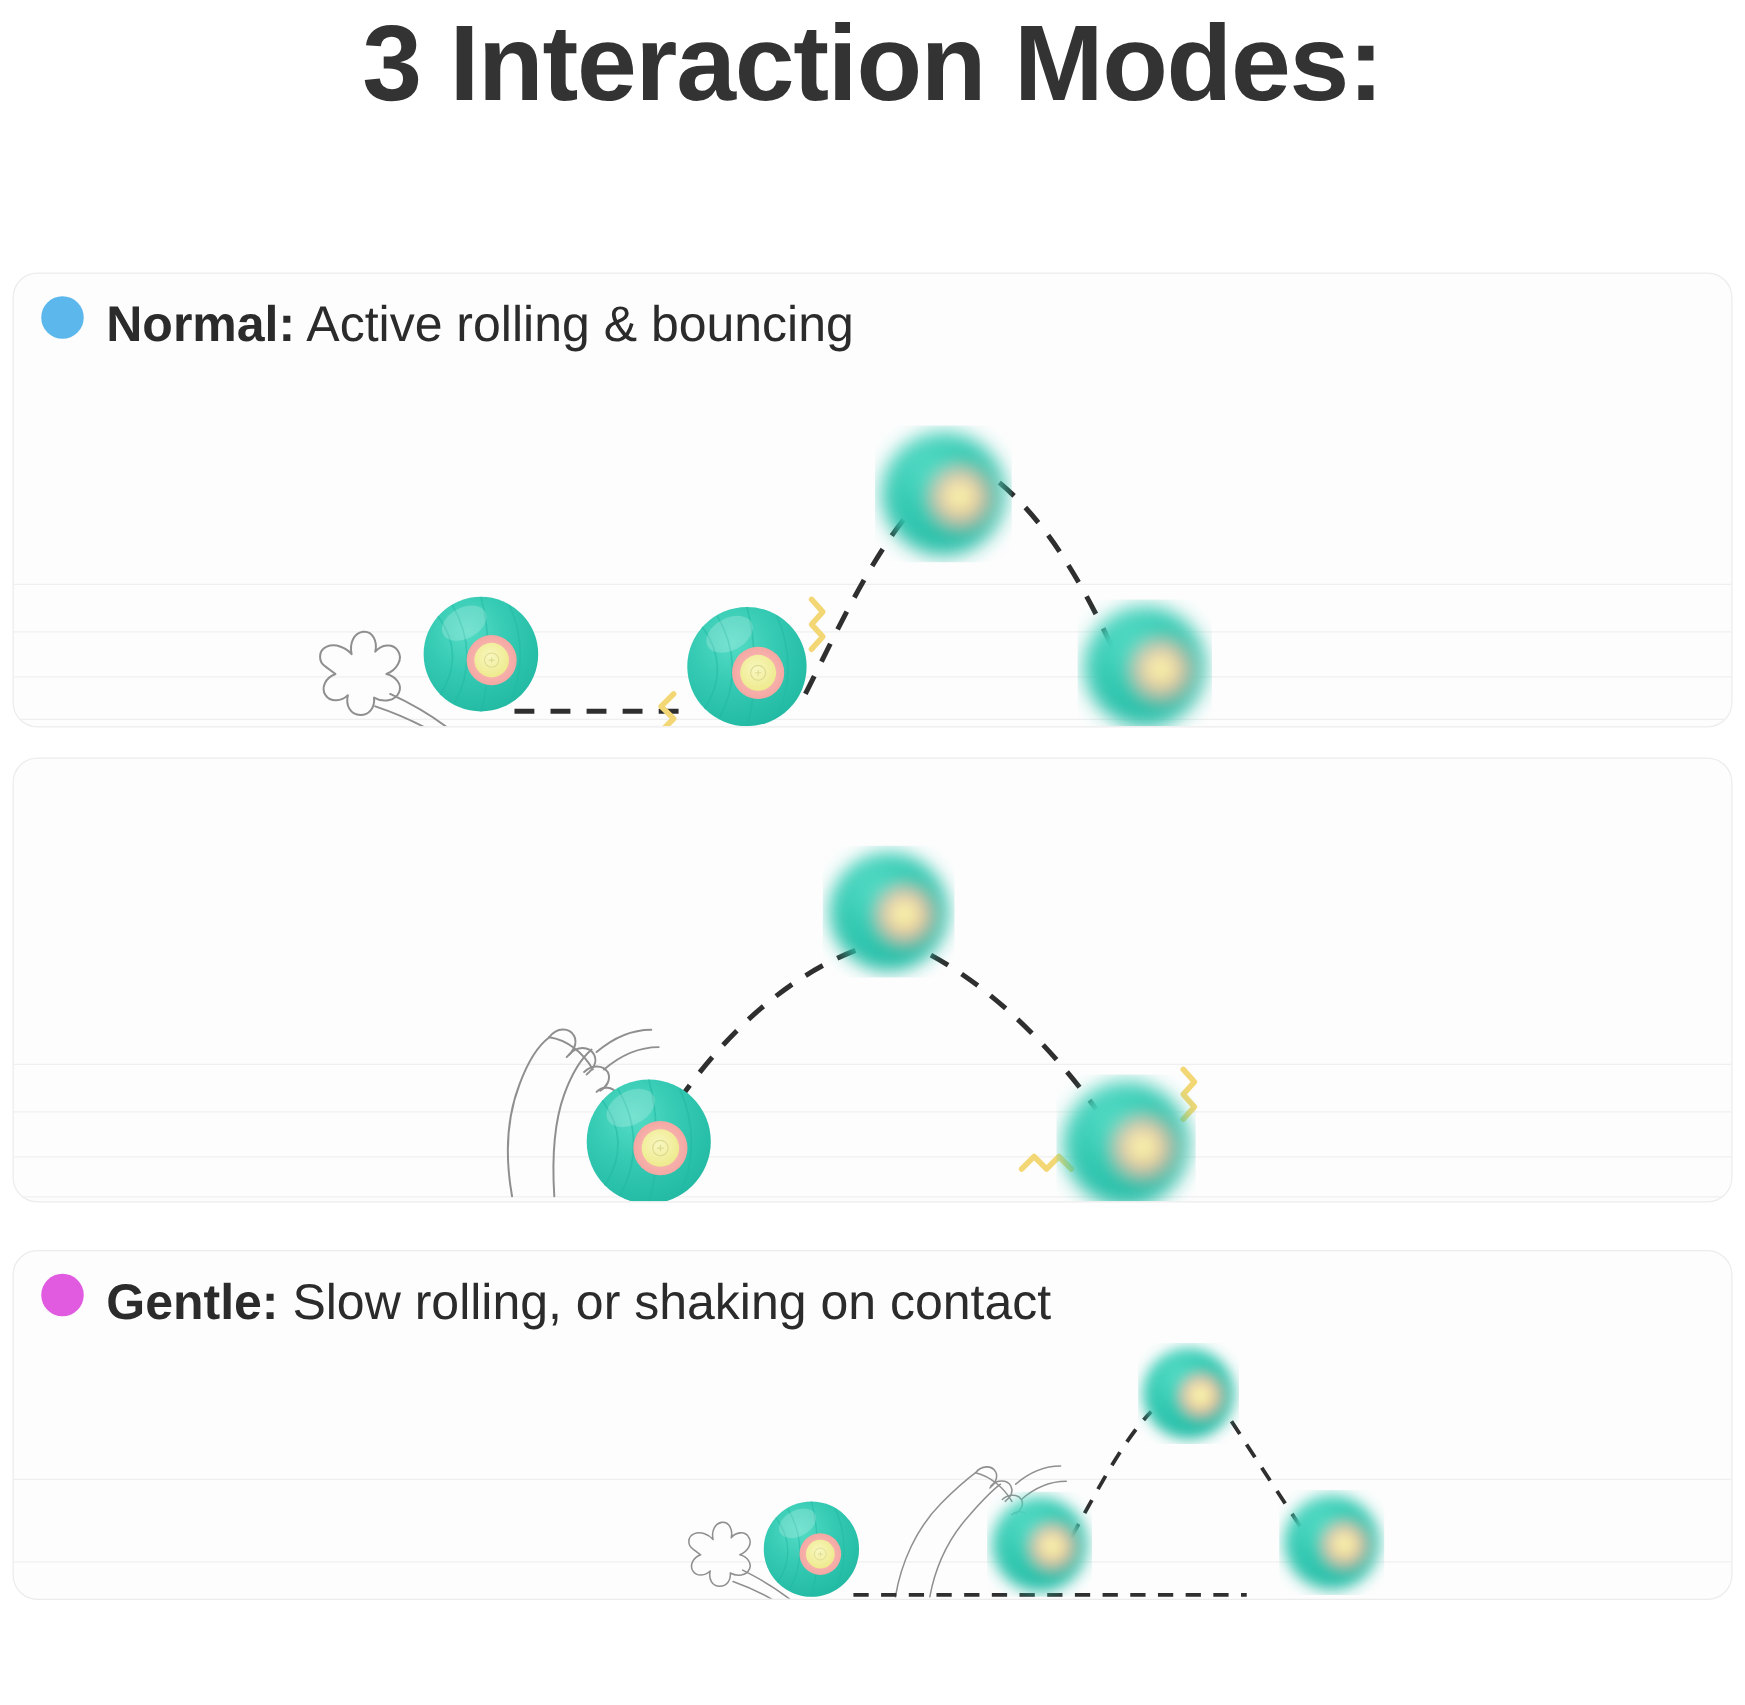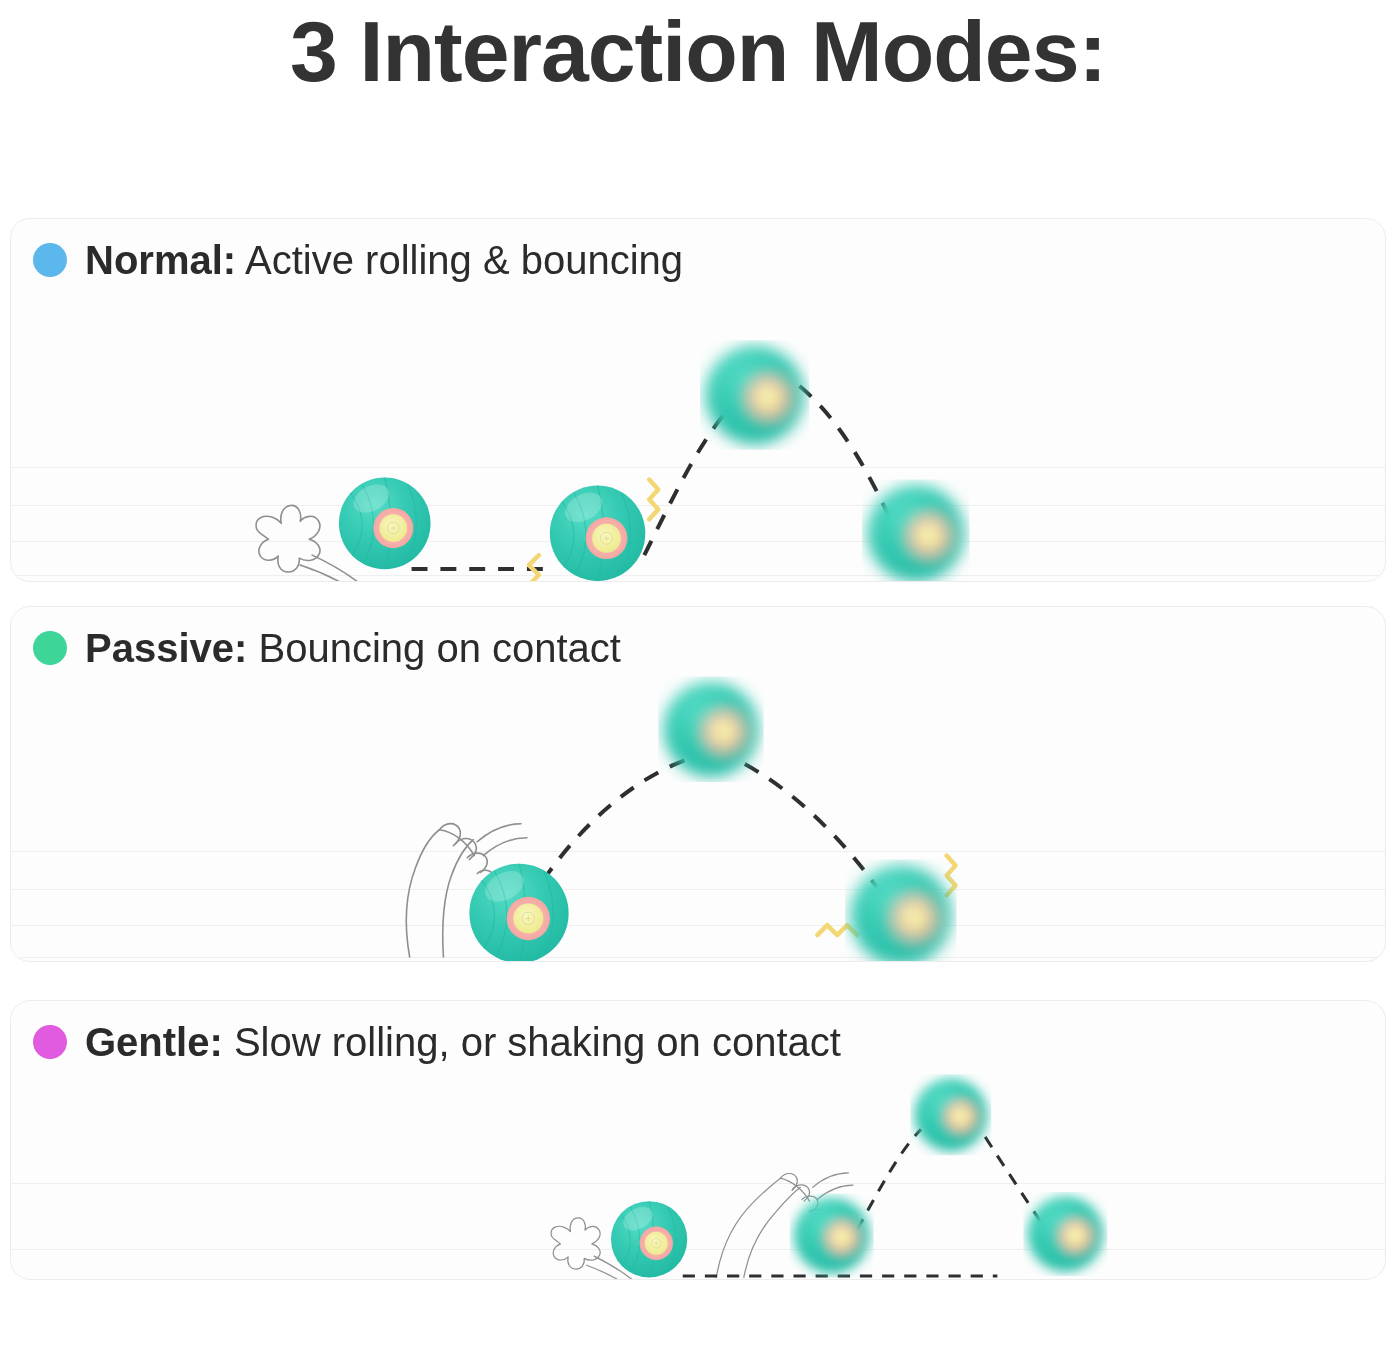--- a/index.html
+++ b/index.html
@@ -34,21 +34,21 @@
     border:1.5px solid #ececec;
     border-radius:20px;
     overflow:hidden;
   }
   #card-normal{top:218px;height:364px;}
   #card-passive{top:606px;height:356px;}
   #card-gentle{top:1000px;height:280px;border-bottom-left-radius:20px;border-bottom-right-radius:20px;}
 
   .card-head{
     position:absolute;left:22px;top:18px;
-    display:flex;align-items:center;gap:18px;
+    display:flex;align-items:flex-start;gap:18px;
     z-index:6;
   }
   .dot{
     width:34px;height:34px;border-radius:50%;
     flex:0 0 auto;
     display:block;
   }
   .head-text{
     font-size:40px;
     color:#2b2b2b;
@@ -180,27 +180,20 @@
     </svg>
   </div>
 
   <div class="card" id="card-passive">
 
     <div class="gridline" style="top:244px"></div>
     <div class="gridline" style="top:282px"></div>
     <div class="gridline" style="top:318px"></div>
     <div class="gridline" style="top:350px"></div>
 
-    <div class="card-head">
-      <span class="dot" style="background:#3dd598"></span>
-      <span class="head-text">
-        <span class="mode-name">Passive:</span>
-        <span class="mode-desc">Bouncing on contact</span>
-      </span>
-    </div>
 
     <svg class="scene" viewBox="0 0 1376 356">
 
       <g>
         <path class="paw-line" d="M398 352 C392 318 394 288 404 262 C412 240 420 230 428 224"></path>
         <path class="paw-line" d="M432 352 C430 320 432 292 440 270 C447 251 455 240 462 234"></path>
         <path class="paw-line" d="M428 224 c6 -8 16 -8 20 -1 c3 6 -1 13 -6 17"></path>
         <path class="paw-line" d="M444 238 c6 -7 16 -7 20 0 c3 6 -1 12 -6 16"></path>
         <path class="paw-line" d="M456 252 c6 -6 15 -6 19 0 c3 6 -1 12 -6 15"></path>
         <path class="paw-line" d="M466 268 c5 -5 13 -4 16 1 c3 5 0 11 -5 13"></path>

